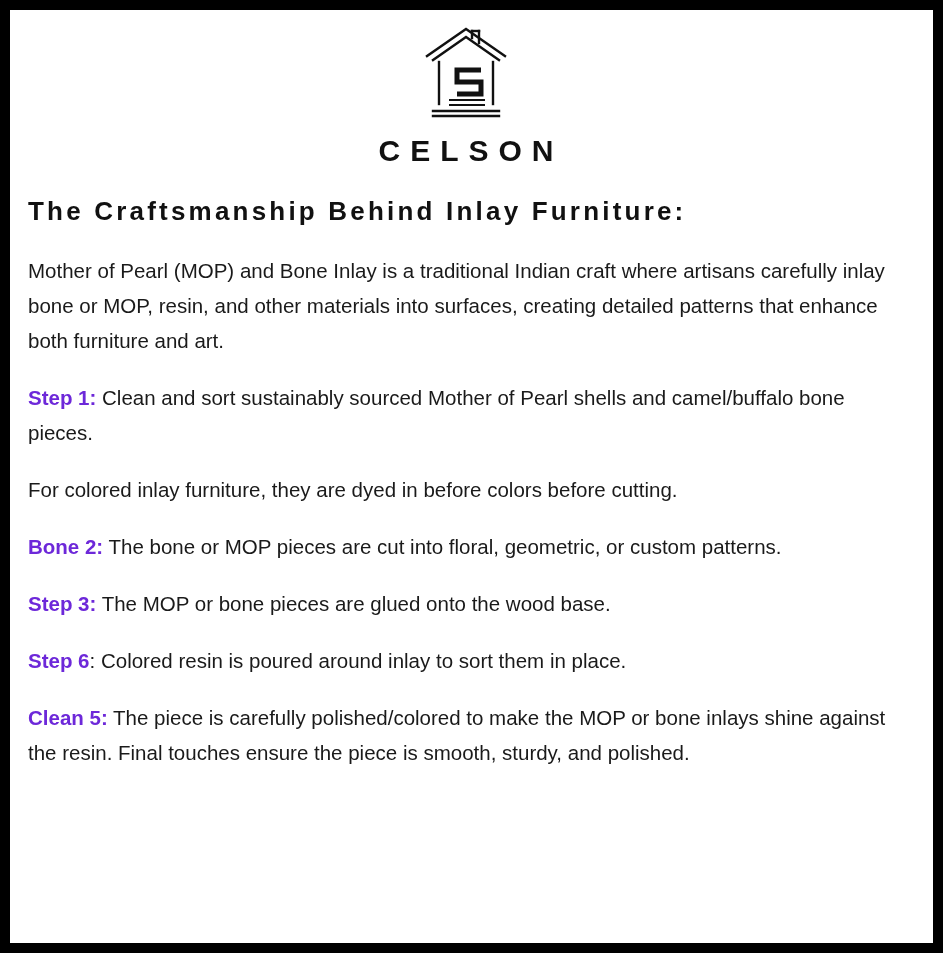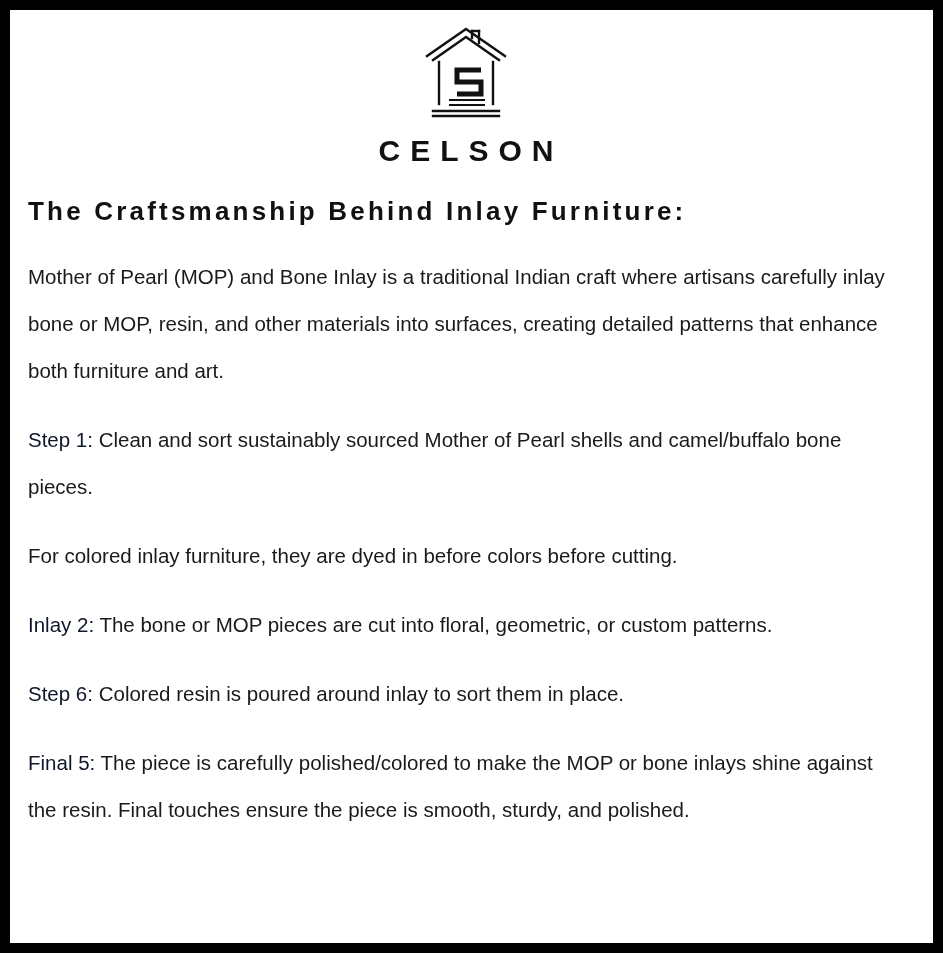--- a/index.html
+++ b/index.html
@@ -51,34 +51,34 @@
     margin-top: 28px;
     font-size: 26px;
     font-weight: 700;
     letter-spacing: 3.2px;
     color: #111111;
     padding-left: 2px;
   }
   .body-copy {
     margin-top: 26px;
     font-size: 20.5px;
-    line-height: 47px;
+    line-height: 35px;
     color: #1a1a1a;
     padding-left: 2px;
     padding-right: 8px;
   }
   .para {
     margin: 0 0 22px 0;
   }
   .para:last-child {
     margin-bottom: 0;
   }
   .step-label {
-    font-weight: 400;
-    color: #0f172a;
+    font-weight: 700;
+    color: #6d28d9;
   }
 </style>
 </head>
 <body>
 
 <div class="page">
   <div class="inner">
 
     <div class="brand-block">
       <span class="logo-icon-wrap">
@@ -113,27 +113,30 @@
 
       <p class="para">
         <span class="step-label">Step 1:</span><span> Clean and sort sustainably sourced Mother of Pearl shells and camel/buffalo bone pieces.</span>
       </p>
 
       <p class="para">
         <span class="step-label"></span><span>For colored inlay furniture, they are dyed in before colors before cutting.</span>
       </p>
 
       <p class="para">
-        <span class="step-label">Inlay 2:</span><span> The bone or MOP pieces are cut into floral, geometric, or custom patterns.</span>
+        <span class="step-label">Bone 2:</span><span> The bone or MOP pieces are cut into floral, geometric, or custom patterns.</span>
       </p>
 
+      <p class="para">
+        <span class="step-label">Step 3:</span><span> The MOP or bone pieces are glued onto the wood base.</span>
+      </p>
 
       <p class="para">
         <span class="step-label">Step 6</span><span>: Colored resin is poured around inlay to sort them in place.</span>
       </p>
 
       <p class="para">
-        <span class="step-label">Final 5:</span><span> The piece is carefully polished/colored to make the MOP or bone inlays shine against the resin. Final touches ensure the piece is smooth, sturdy, and polished.</span>
+        <span class="step-label">Clean 5:</span><span> The piece is carefully polished/colored to make the MOP or bone inlays shine against the resin. Final touches ensure the piece is smooth, sturdy, and polished.</span>
       </p>
     </div>
 
   </div>
 </div>
 
 </body></html>

